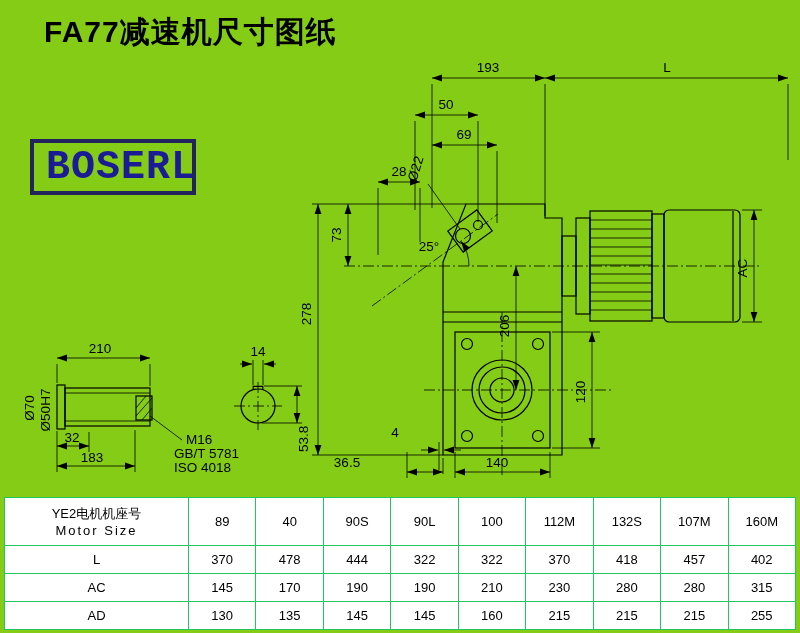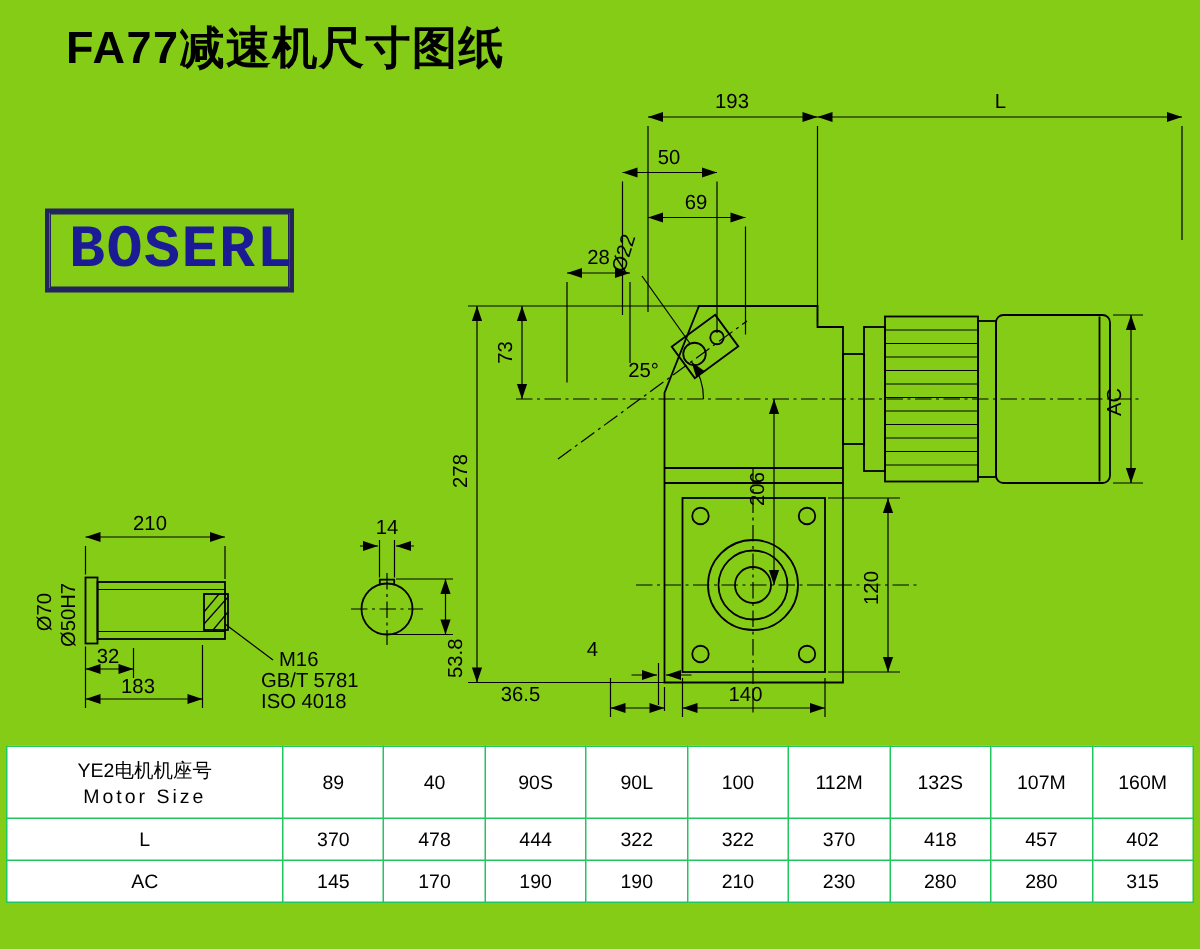--- a/index.html
+++ b/index.html
@@ -207,16 +207,28 @@
         <td>145</td>
         <td>170</td>
         <td>190</td>
         <td>190</td>
         <td>210</td>
         <td>230</td>
         <td>280</td>
         <td>280</td>
         <td>315</td>
       </tr>
+      <tr class="row">
+        <td>AD</td>
+        <td>130</td>
+        <td>135</td>
+        <td>145</td>
+        <td>145</td>
+        <td>160</td>
+        <td>215</td>
+        <td>215</td>
+        <td>215</td>
+        <td>255</td>
+      </tr>
     </tbody>
   </table>
 
 </div>
 
 </body></html>

